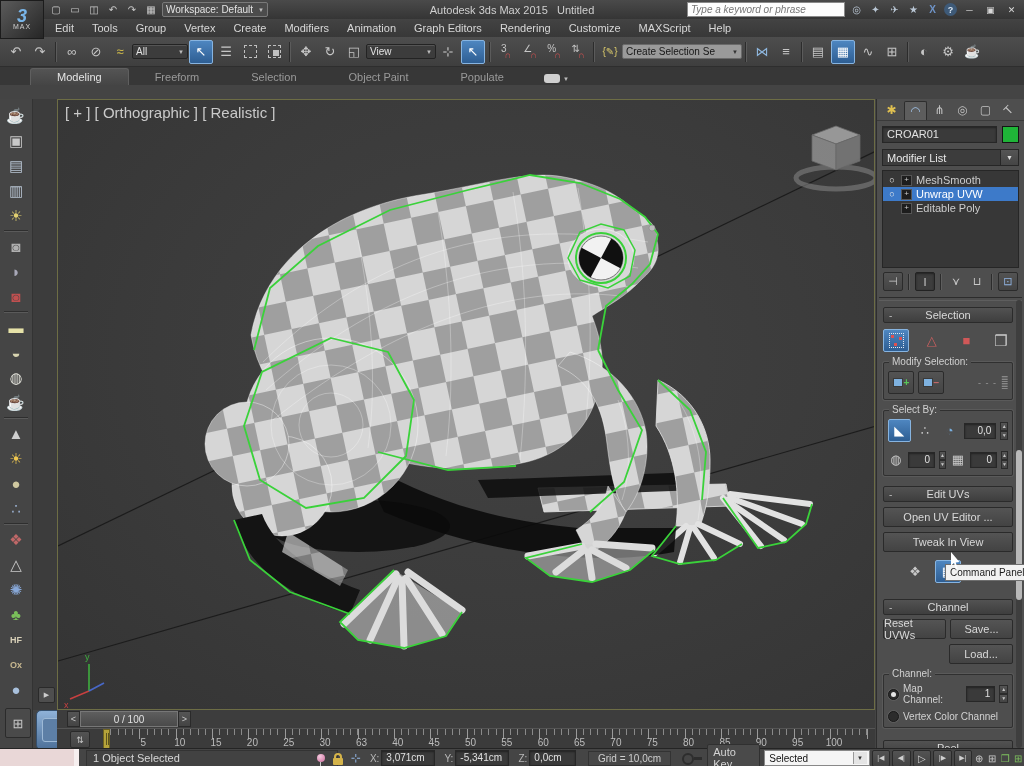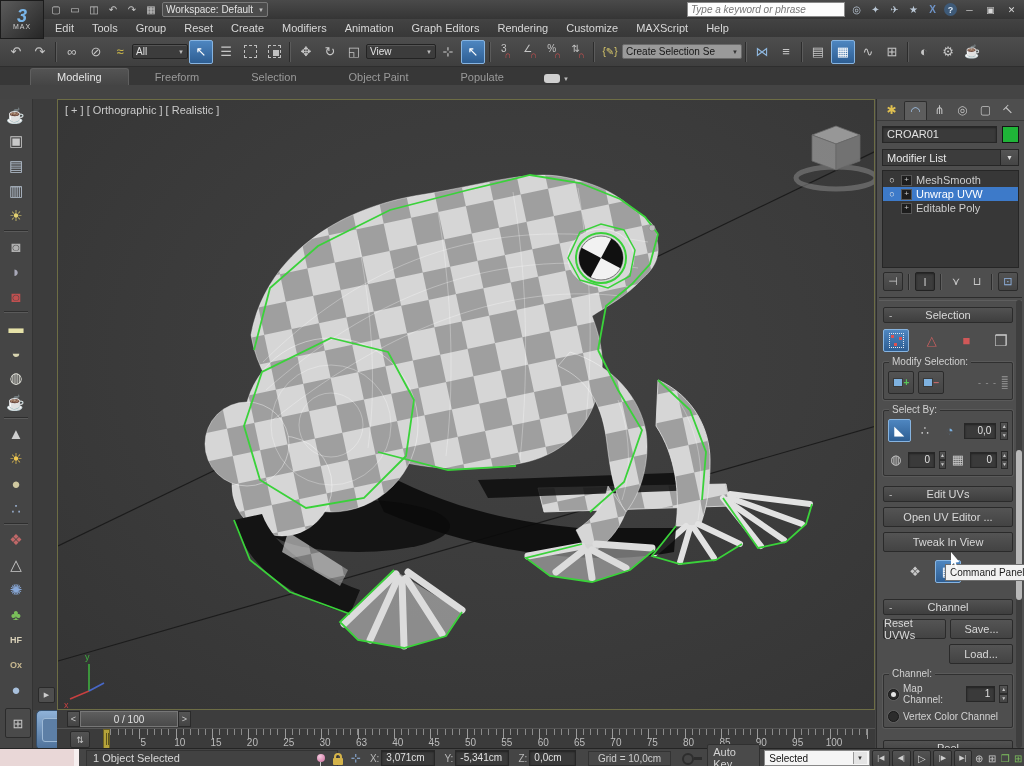--- a/index.html
+++ b/index.html
@@ -63,21 +63,21 @@
   #lefttoolbar{position:absolute;left:0;top:99px;width:33px;height:667px;background:#454545;
                border-right:1px solid #333;display:flex;flex-direction:column;align-items:center;padding-top:4px;box-sizing:border-box;}
   .lt-btn{width:26px;height:25px;display:flex;align-items:center;justify-content:center;font-size:15px;flex:0 0 auto;}
   .lt-sep{width:24px;height:1px;background:#2e2e2e;border-bottom:1px solid #5a5a5a;margin:2px 0;flex:0 0 auto;}
   #leftgap{position:absolute;left:33px;top:99px;width:24px;height:611px;background:#3c3c3c;}
   .expand-btn{position:absolute;left:5px;top:588px;width:15px;height:14px;background:#4e4e4e;border:1px solid #2a2a2a;
               border-radius:2px;color:#ccc;font-size:7px;display:flex;align-items:center;justify-content:center;}
   
   #viewport{position:absolute;left:57px;top:99px;width:818px;height:611px;border:1px solid #6d6d45;
             background:radial-gradient(ellipse at 55% 42%,#424242 0%,#3b3b3b 55%,#343434 100%);overflow:hidden;box-sizing:border-box;}
-  #vplabel{position:absolute;left:7px;top:4px;color:#cacaca;font-size:11px;z-index:3;}
+  #vplabel{position:absolute;left:7px;top:4px;color:#cacaca;font-size:15px;z-index:3;}
   
   #cmdpanel{position:absolute;left:876px;top:99px;width:148px;height:649px;background:#4e4e4e;box-sizing:border-box;
             border-left:1px solid #2e2e2e;}
   #cp-tabs{display:flex;height:20px;align-items:center;padding:1px 4px 0;gap:2px;border-bottom:1px solid #3a3a3a;}
   .cptab{width:21px;height:18px;display:flex;align-items:center;justify-content:center;color:#c2c2c2;font-size:12px;}
   .cptab.active{background:#5d5d5d;border:1px solid #2d2d2d;border-bottom:none;border-radius:2px 2px 0 0;color:#9fc2e8;}
   .namerow{display:flex;align-items:center;margin:5px 5px 0;gap:5px;}
   .field{background:#3a3a3a;border:1px solid #272727;box-shadow:inset 0 1px 2px #222;
          color:#e0e0e0;font-size:11px;padding:1px 4px;}
   #objname{flex:1;height:13px;line-height:13px;}
@@ -199,40 +199,43 @@
       <span class="qbtn">▭</span>
       <span class="qbtn">◫</span>
       <span class="qbtn">↶</span>
       <span class="qbtn">↷</span>
       <span class="qbtn">▦</span>
       <div class="dd">
         <span>Workspace: Default</span>
         <span class="arr">▼</span>
       </div>
     </div>
+    <div id="apptitle">
+      <span>Autodesk 3ds Max  2015</span>&nbsp;&nbsp;&nbsp;<span>Untitled</span>
+    </div>
     <div id="tb-right">
       <input id="searchbox" placeholder="Type a keyword or phrase" style="">
       <span class="sysico">◎</span>
       <span class="sysico">✦</span>
       <span class="sysico">✈</span>
       <span class="sysico">★</span>
       <span class="sysico" style="color:#6f94c8;font-weight:bold">X</span>
       <span class="helpico">?</span>
       <span class="winbtn">─</span>
       <span class="winbtn">▣</span>
       <span class="winbtn">✕</span>
     </div>
   </div>
 
   <div id="menubar">
     <div id="menu-items">
         <div class="menu-item">Edit</div>
         <div class="menu-item">Tools</div>
         <div class="menu-item">Group</div>
-        <div class="menu-item">Reset</div>
+        <div class="menu-item">Vertex</div>
         <div class="menu-item">Create</div>
         <div class="menu-item">Modifiers</div>
         <div class="menu-item">Animation</div>
         <div class="menu-item">Graph Editors</div>
         <div class="menu-item">Rendering</div>
         <div class="menu-item">Customize</div>
         <div class="menu-item">MAXScript</div>
         <div class="menu-item">Help</div>
       </div>
   </div>

